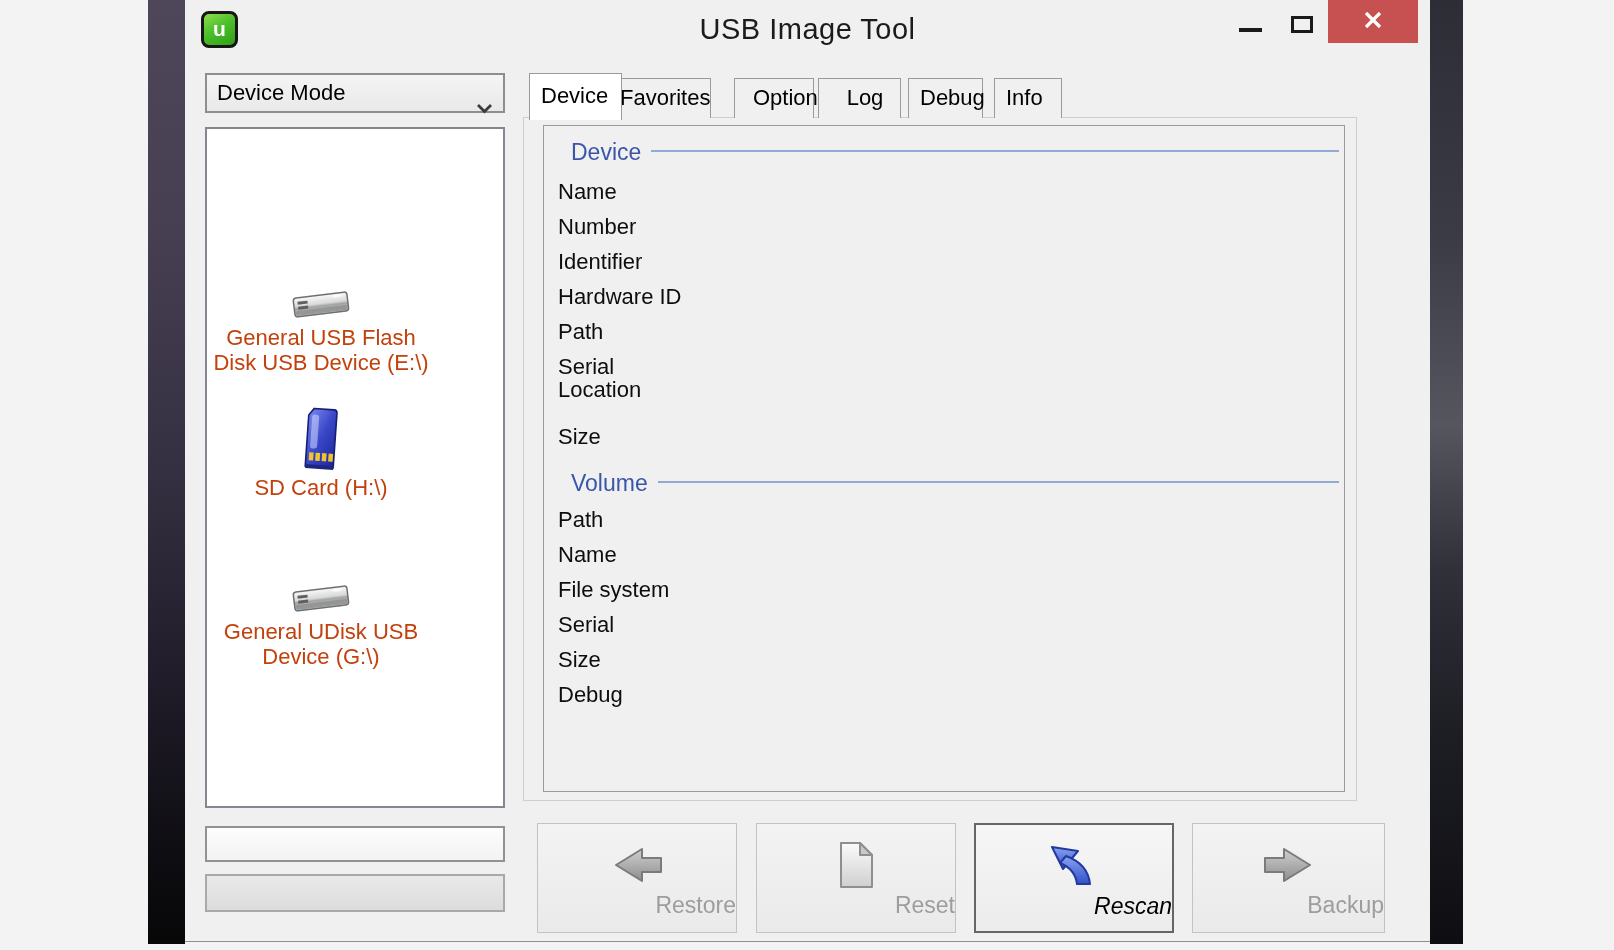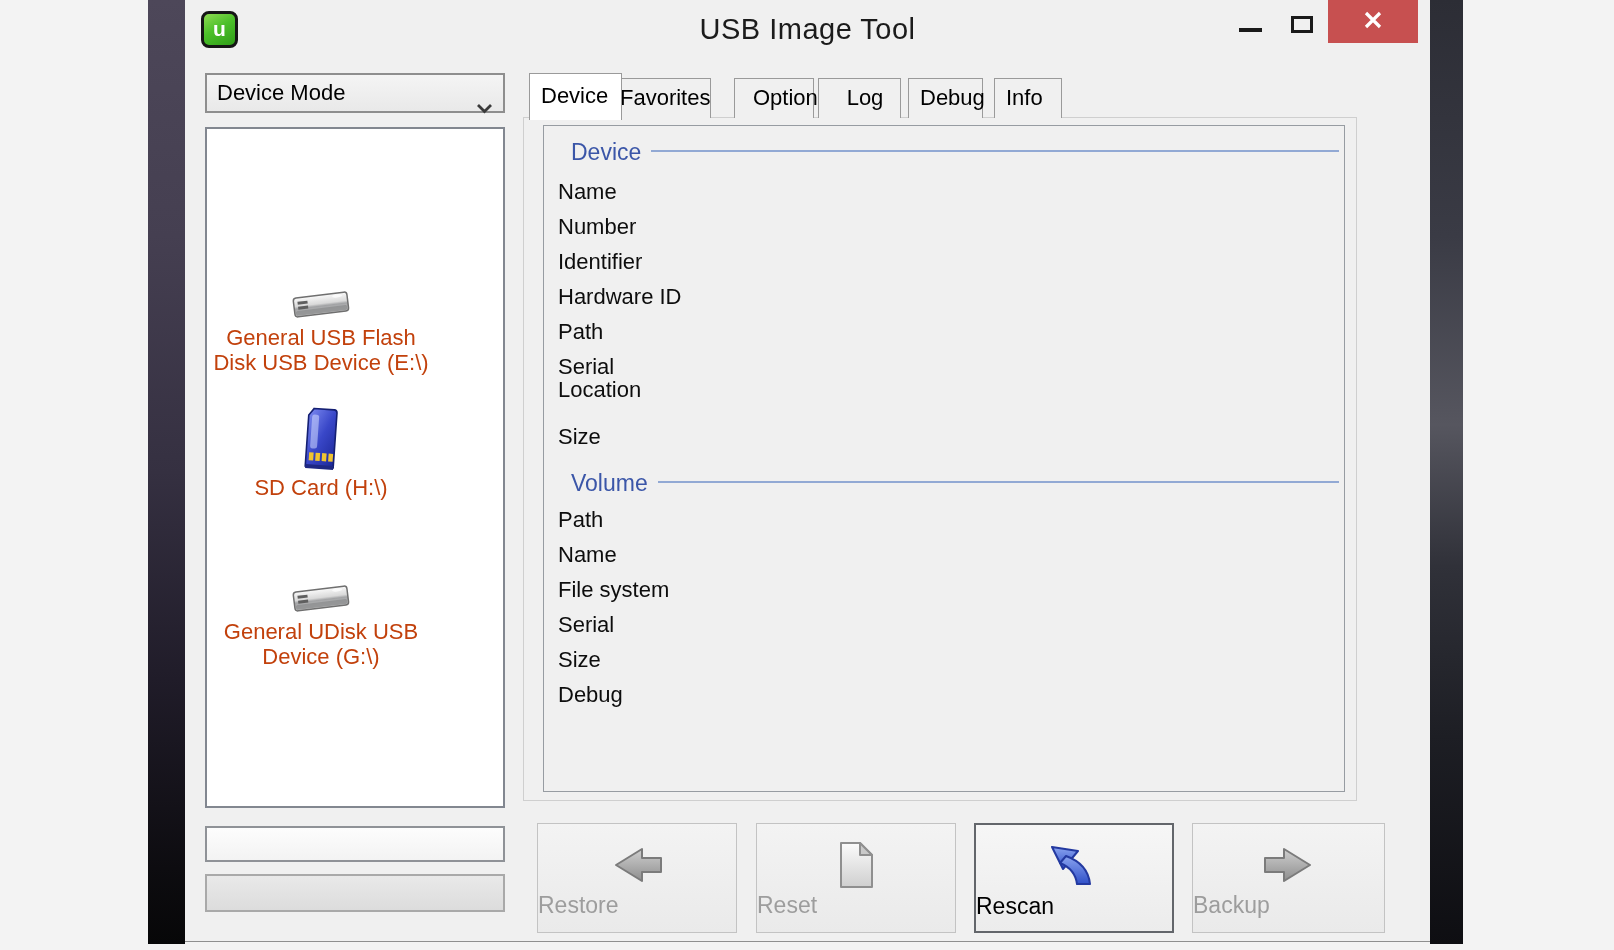--- a/index.html
+++ b/index.html
@@ -55,22 +55,22 @@
     background:#f0f0f0; border:1px solid #cfcfcf; z-index:1; }
   .group-box { position:absolute; left:358px; top:125px; width:802px; height:667px;
     border:1px solid #979ca2; z-index:3; }
   .group-title { position:absolute; left:27px; font-size:23px; color:#3b56a8; }
   .group-line { position:absolute; height:2px; background:#92a9d4; }
   .field-label { position:absolute; left:14px; height:35px; line-height:35px; font-size:22px; color:#0d0d0d; }
 
   
   .action-btn { position:absolute; top:823px; height:110px;
     background:linear-gradient(180deg,#f3f3f3,#eaeaea); border:1px solid #c3c3c3;
-    text-align:left; cursor:pointer; }
-  .action-btn.focused { border:2px solid #63666b; background:linear-gradient(180deg,#f6f6f6,#ececec); }
+    text-align:right; cursor:pointer; }
+  .action-btn.focused { border:2px solid #63666b; background:linear-gradient(180deg,#f6f6f6,#ececec);font-style:italic; }
   .action-icon { margin-top:16px; height:50px; display:flex; align-items:center; justify-content:center; }
   .action-label { margin-top:2px; font-size:23px; color:#9d9d9d; }
   .action-btn.enabled .action-label { color:#000; }
 </style>
 </head>
 <body>
 
 <svg width="0" height="0" style="position:absolute">
   <defs>
     <linearGradient id="gradSilver" x1="0" y1="0" x2="0" y2="1">

